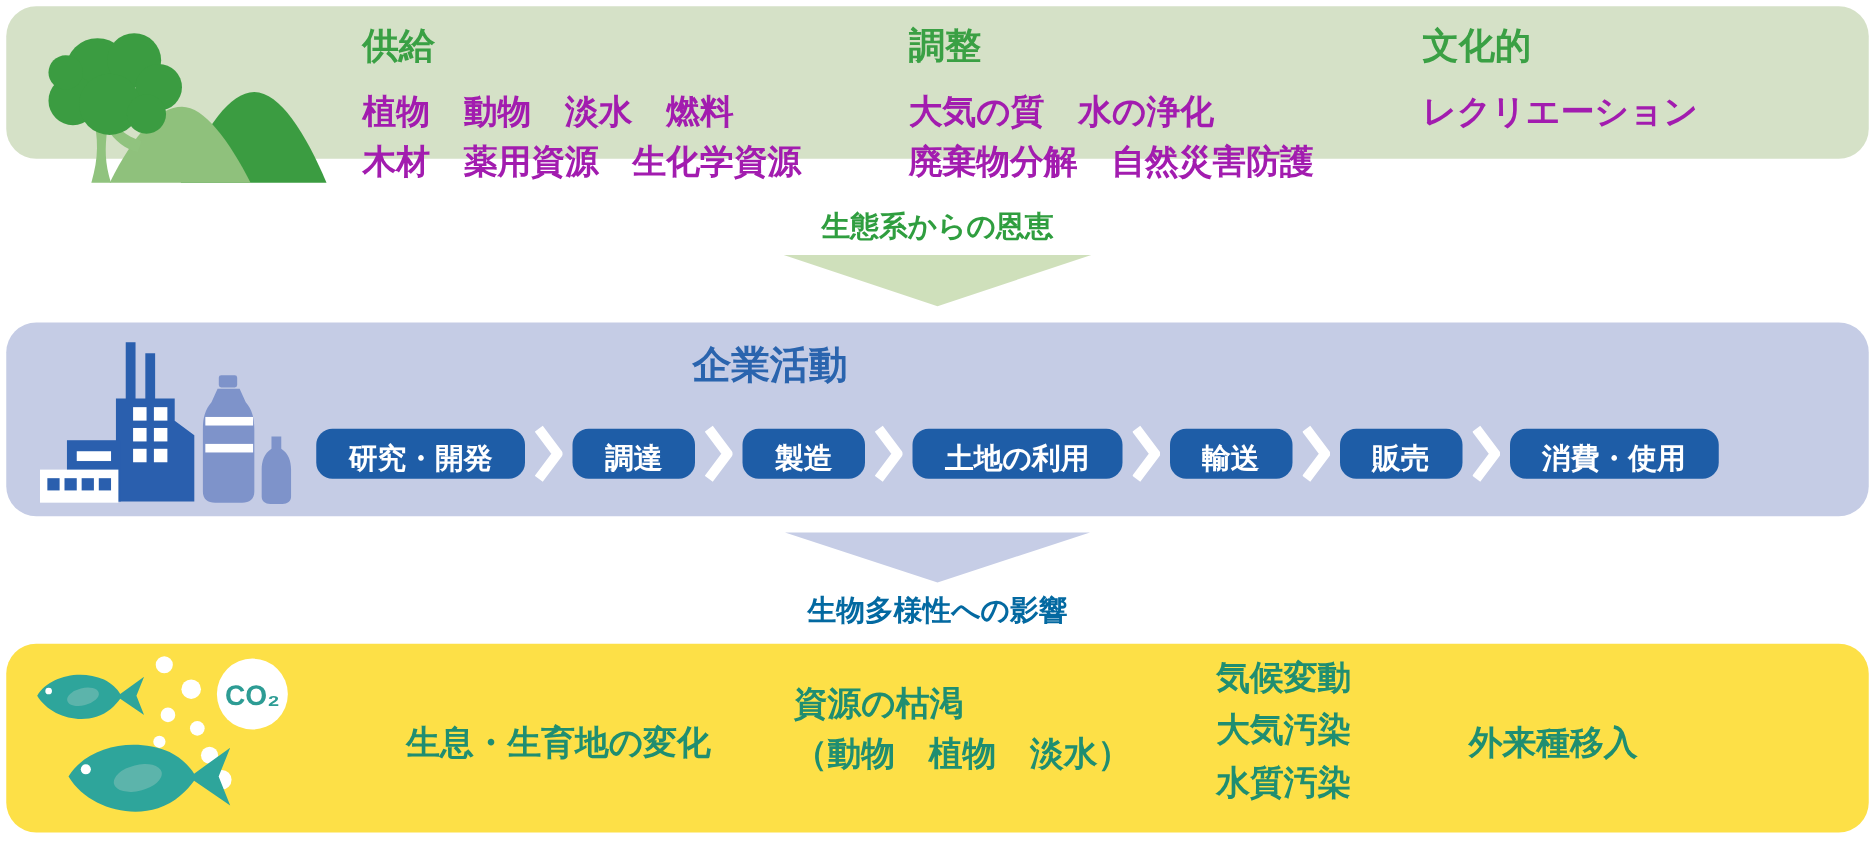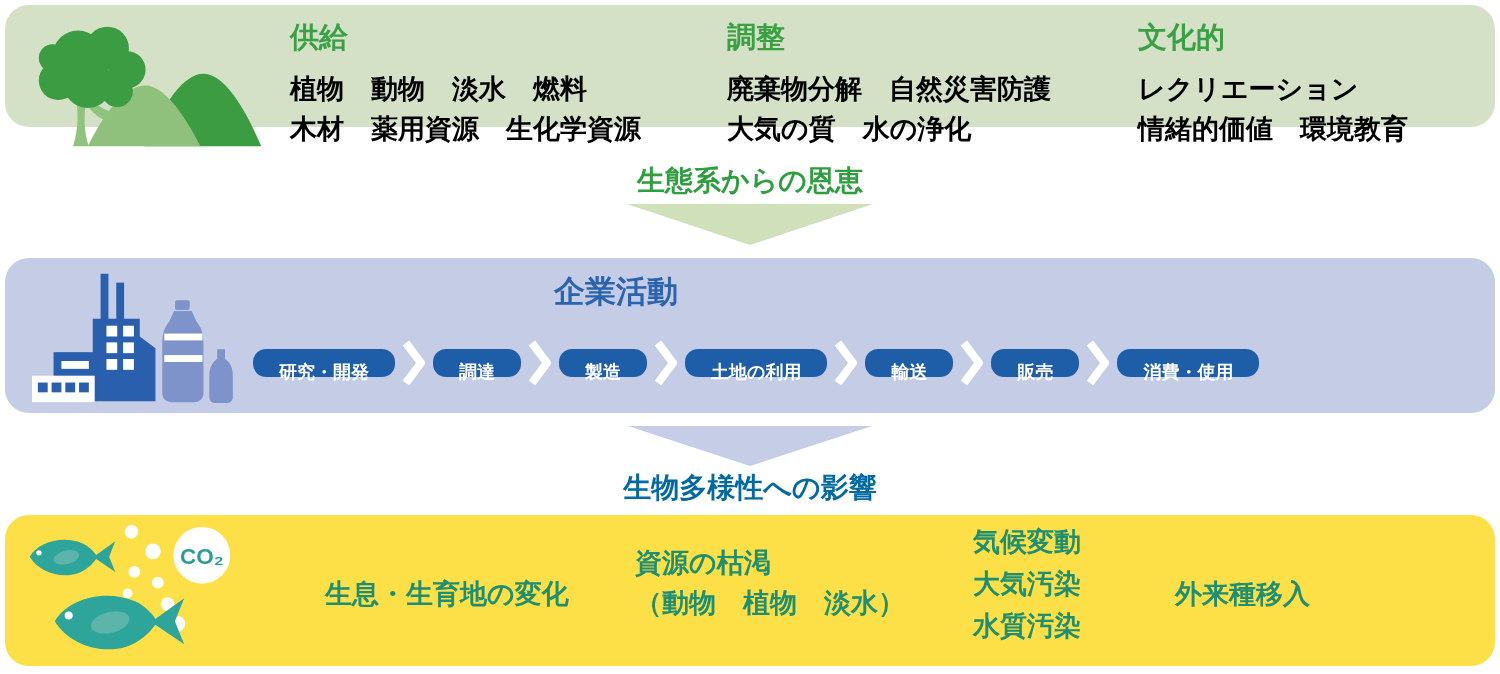--- a/index.html
+++ b/index.html
@@ -8,34 +8,34 @@
 
   .band{position:absolute;left:5px;width:1490px;border-radius:24px;}
   .band-eco{top:5px;height:122px;background:#d5e1c7;}
   .band-biz{top:258px;height:155px;background:#c5cce5;}
   .band-impact{top:515px;height:151px;background:#fde047;}
 
   .eco-icon{position:absolute;left:12px;top:4px;}
   .eco-col{position:absolute;top:12px;}
   .eco-col.c1{left:285px;} .eco-col.c2{left:722px;} .eco-col.c3{left:1133px;}
   .eco-header{font-size:29px;font-weight:bold;color:#3aa044;line-height:40px;margin-bottom:12px;}
-  .eco-line{font-size:27px;font-weight:600;color:#000000;line-height:40px;white-space:nowrap;}
+  .eco-line{font-size:27px;font-weight:600;color:#a21caf;line-height:40px;white-space:nowrap;}
 
-  .flow-label{position:absolute;left:0;width:1500px;text-align:center;font-weight:bold;font-size:28px;line-height:40px;}
+  .flow-label{position:absolute;left:0;width:1500px;text-align:center;font-weight:bold;font-size:23px;line-height:40px;}
   .flow-benefits{top:161px;color:#2f9e3f;}
   .flow-impact{top:468px;color:#0369a1;}
 
   .triangle{position:absolute;left:50%;width:0;height:0;}
   .tri-1{top:204px;margin-left:-123px;border-left:123px solid transparent;border-right:123px solid transparent;border-top:41px solid #cfe0bb;}
   .tri-2{top:426px;margin-left:-122px;border-left:122px solid transparent;border-right:122px solid transparent;border-top:40px solid #c6cde6;}
 
   .biz-icon{position:absolute;left:10px;top:6px;}
   .biz-title{position:absolute;left:0;top:14px;width:1222px;text-align:center;font-size:31px;font-weight:bold;color:#2a64ae;line-height:40px;}
   .steps-row{position:absolute;left:248px;top:81px;height:48px;display:flex;align-items:center;gap:8px;}
-  .step-btn{display:inline-block;height:28px;line-height:46px;padding:0 26px;background:#1e5da7;color:#ffffff;font-size:18px;font-weight:bold;border-radius:13px;white-space:nowrap;text-align:center;}
+  .step-btn{display:inline-block;height:40px;line-height:46px;padding:0 26px;background:#1e5da7;color:#ffffff;font-size:23px;font-weight:bold;border-radius:13px;white-space:nowrap;text-align:center;}
   .chev{flex:0 0 auto;}
 
   .impact-icon{position:absolute;left:8px;top:3px;}
   .imp-item{position:absolute;font-size:27px;font-weight:bold;color:#1f8e71;white-space:nowrap;}
   .imp-1{left:320px;top:60px;line-height:38px;}
   .imp-2{left:630px;top:28px;width:300px;text-align:left;line-height:40px;}
   .imp-3{left:968px;top:6px;line-height:42px;}
   .imp-4{left:1170px;top:60px;line-height:38px;}
 </style>
 </head>
@@ -59,27 +59,26 @@
       </g>
     </svg>
 
     <div class="eco-col c1">
       <div class="eco-header">供給</div>
       <div class="eco-line">植物　動物　淡水　燃料</div>
       <div class="eco-line">木材　薬用資源　生化学資源</div>
     </div>
     <div class="eco-col c2">
       <div class="eco-header">調整</div>
+      <div class="eco-line">大気の質　水の浄化</div>
       <div class="eco-line">廃棄物分解　自然災害防護</div>
-      <div class="eco-line">大気の質　水の浄化</div>
     </div>
     <div class="eco-col c3">
       <div class="eco-header">文化的</div>
       <div class="eco-line">レクリエーション</div>
-      <div class="eco-line">情緒的価値　環境教育</div>
     </div>
   </section>
 
   <div class="flow-label flow-benefits">生態系からの恩恵</div>
   <div class="triangle tri-1"></div>
 
   <section class="band band-biz">
     <svg class="biz-icon" width="228" height="145" viewBox="0 0 230 148">
       <g fill="#2a5fae">
         <rect x="86" y="10" width="8" height="52"></rect>

